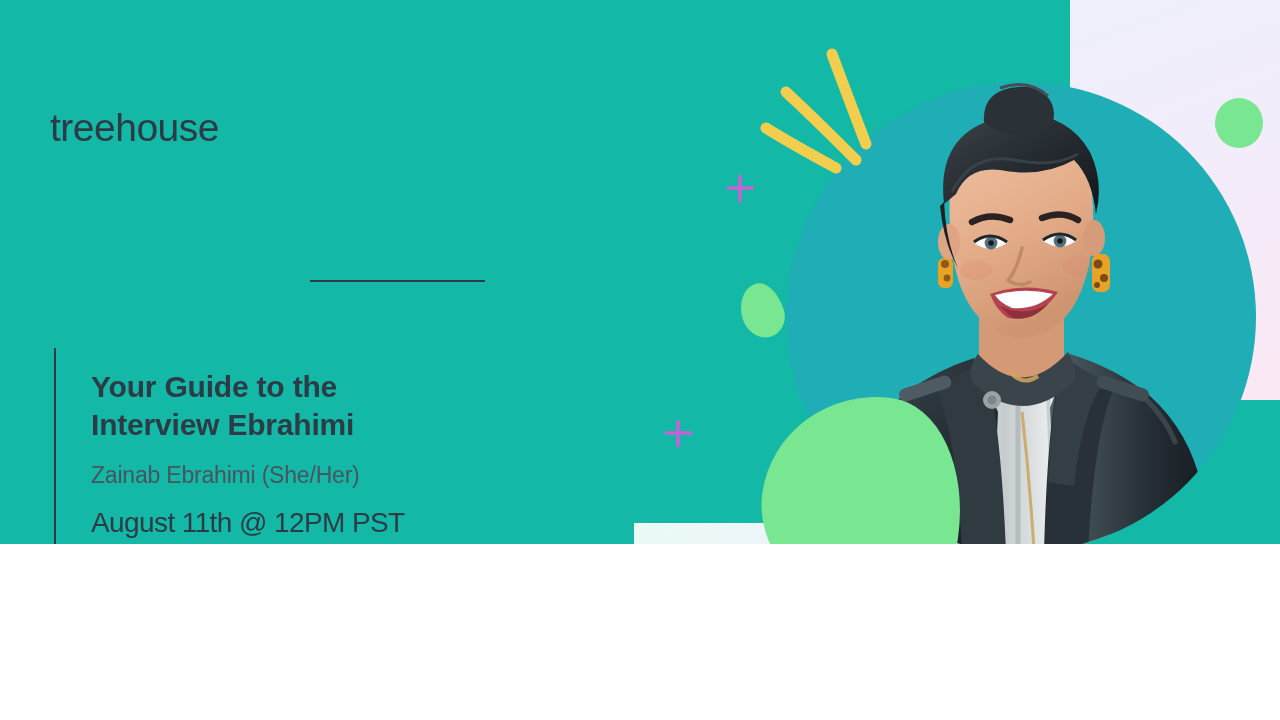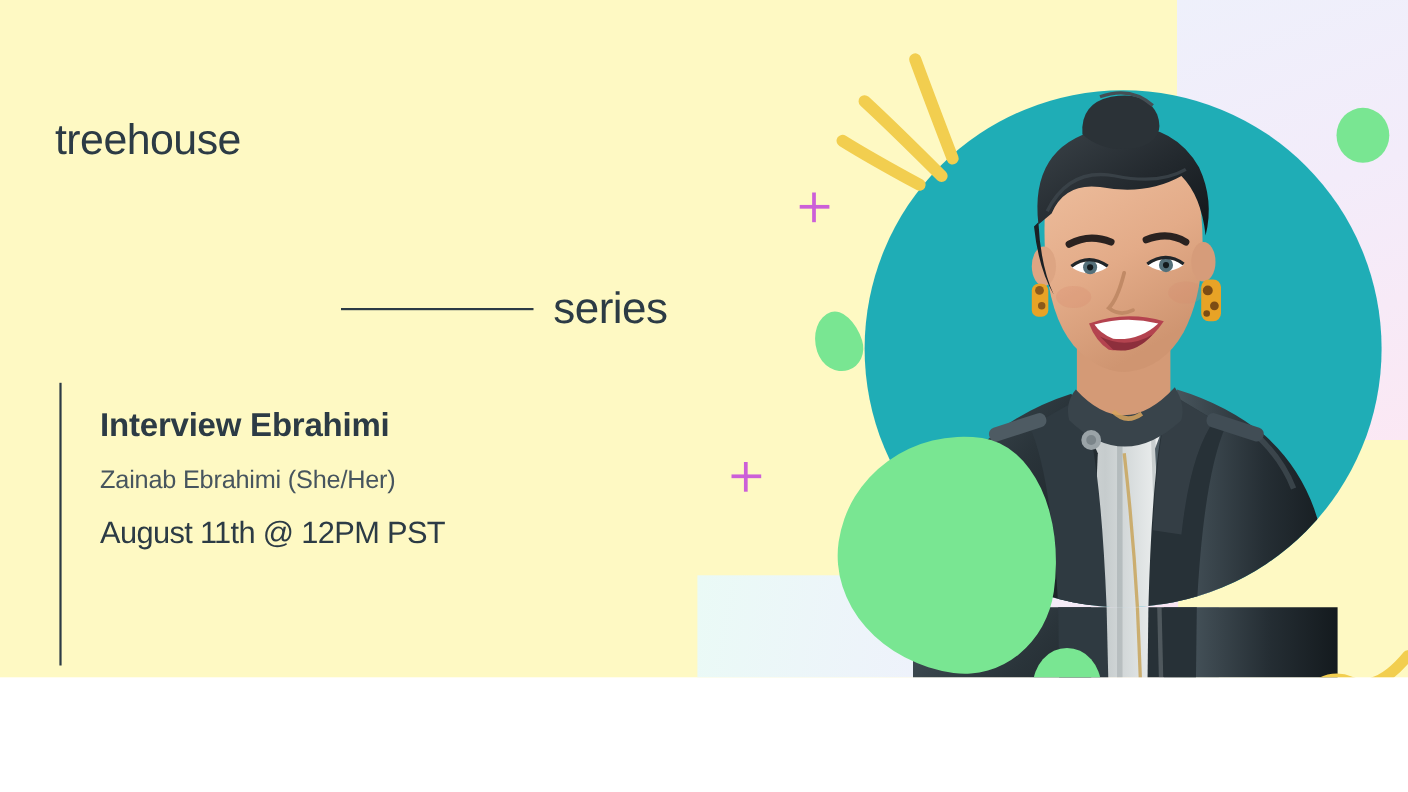--- a/index.html
+++ b/index.html
@@ -7,23 +7,23 @@
     margin: 0;
     padding: 0;
     background: #ffffff;
   }
   body {
     font-family: "Liberation Sans", sans-serif;
   }
   #stage {
     position: relative;
     width: 1280px;
-    height: 616px;
+    height: 544px;
     overflow: hidden;
-    background: #fef9c3;
+    background: #14b8a6;
   }
 
   
   .panel-topright {
     position: absolute;
     left: 1070px;
     top: 0px;
     width: 210px;
     height: 400px;
     background: linear-gradient(160deg, #eef0fb 0%, #f3ecfa 45%, #fbe8f4 100%);
@@ -350,24 +350,24 @@
         <path d="M678 420 L678 447"></path>
       </g>
     </g>
   </svg>
 
   <div class="brand">treehouse</div>
 
 
   <div class="series-row">
     <div class="series-rule"></div>
-    <div class="series-word">series</div>
   </div>
 
   <div class="vrule"></div>
 
   <div class="detail-block">
+    <div class="talk-title">Your Guide to the</div>
     <div class="talk-title">Interview Ebrahimi</div>
     <div class="speaker-name">Zainab Ebrahimi (She/Her)</div>
     <div class="datetime">August 11th @ 12PM PST</div>
   </div>
 
 </div>
 
 </body></html>

